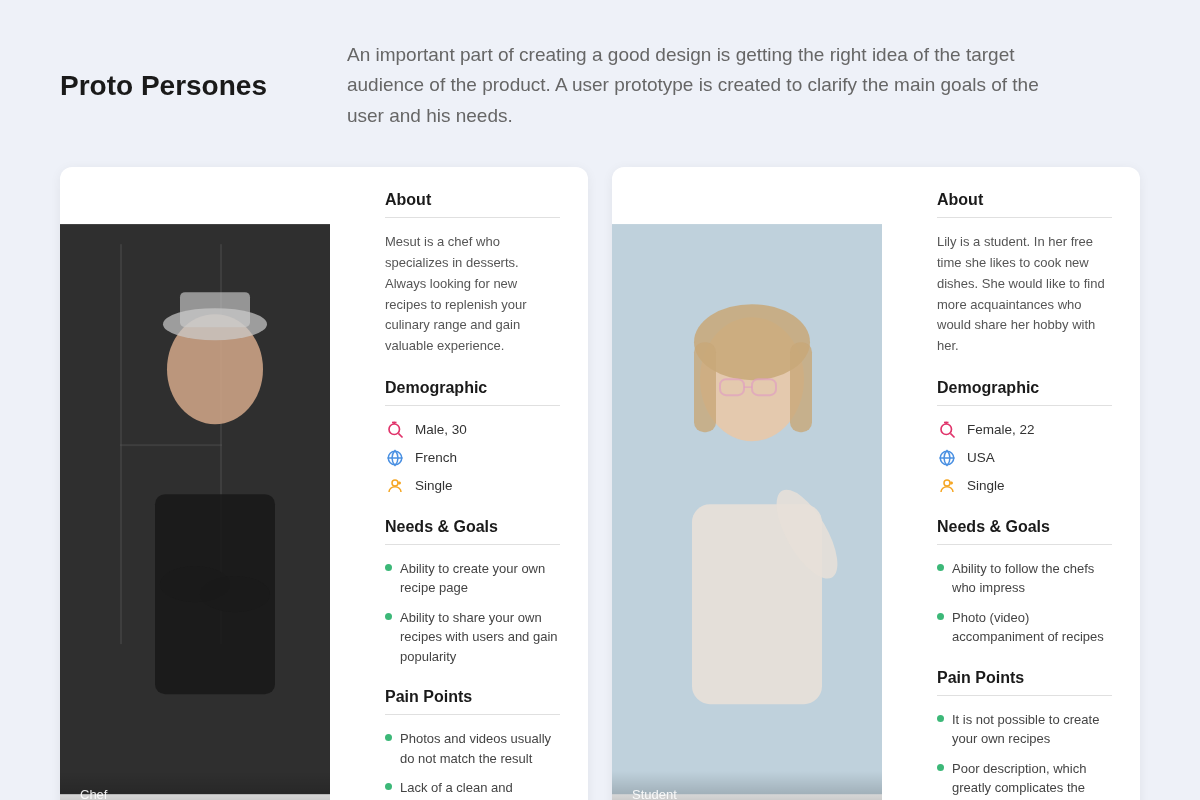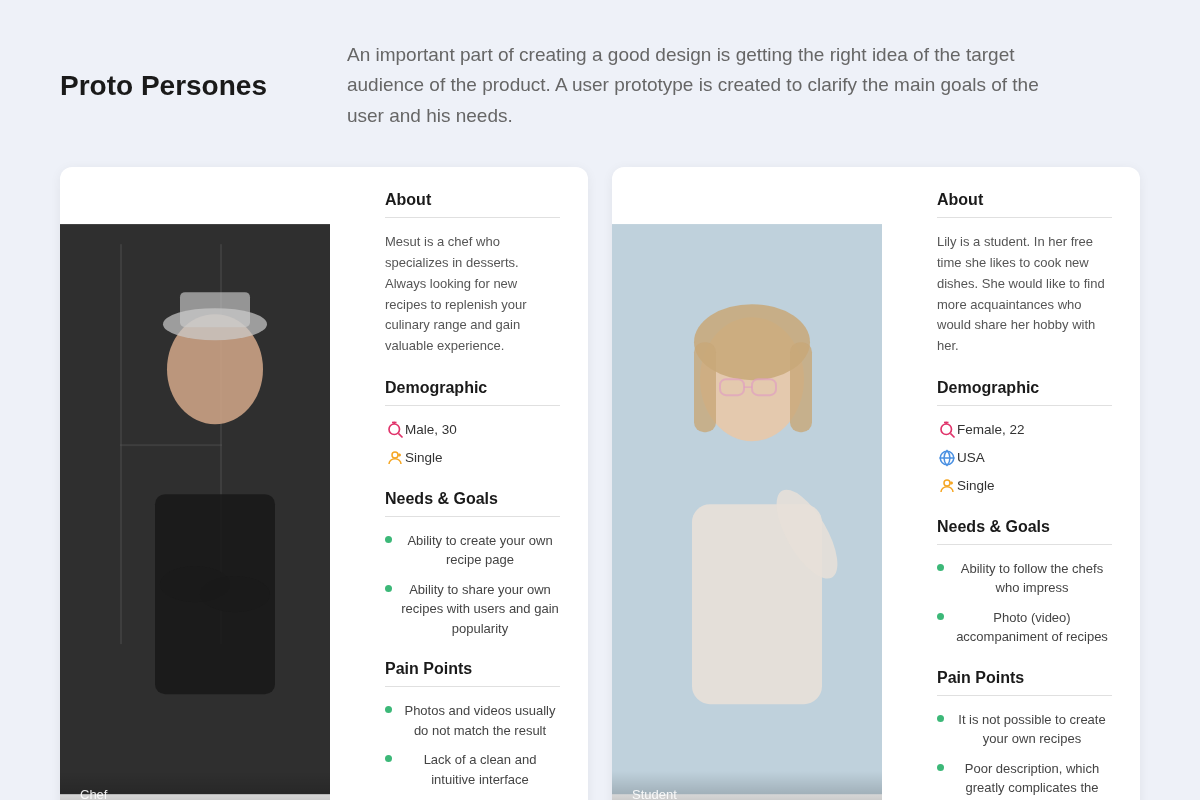--- a/index.html
+++ b/index.html
@@ -104,20 +104,21 @@
       margin-bottom: 22px;
     }
 
     .demographic-section {
       margin-bottom: 22px;
     }
 
     .demographic-item {
       display: flex;
       align-items: center;
+      gap: 10px;
       margin-bottom: 8px;
       font-size: 13.5px;
       color: #333;
     }
 
     .demo-icon {
       width: 20px;
       height: 20px;
       display: inline-flex;
       align-items: center;
@@ -126,21 +127,20 @@
       flex-shrink: 0;
     }
 
     .needs-section {
       margin-bottom: 22px;
     }
 
     .bullet-list {
       list-style: none;
       padding: 0;
-      text-align: center;
     }
 
     .bullet-list li {
       display: flex;
       align-items: flex-start;
       gap: 8px;
       font-size: 13px;
       color: #444;
       line-height: 1.5;
       margin-bottom: 10px;
@@ -209,20 +209,30 @@
               <svg width="18" height="18" viewBox="0 0 24 24" fill="none" stroke="#e0336a" stroke-width="2.2">
                 <circle cx="11" cy="11" r="7"></circle>
                 <line x1="16.5" y1="16.5" x2="22" y2="22"></line>
                 <line x1="11" y1="4" x2="11" y2="1"></line>
                 <line x1="8" y1="2" x2="14" y2="2"></line>
               </svg>
             </span>
       <span>Male, 30</span>
     </div>
 
+    <div class="demographic-item">
+      <span class="demo-icon">
+              <svg width="18" height="18" viewBox="0 0 24 24" fill="none" stroke="#4a90e2" stroke-width="2">
+                <circle cx="12" cy="12" r="9"></circle>
+                <line x1="2" y1="12" x2="22" y2="12"></line>
+                <path d="M12 2a15 15 0 0 1 4 10 15 15 0 0 1-4 10 15 15 0 0 1-4-10 15 15 0 0 1 4-10z"></path>
+              </svg>
+            </span>
+      <span>French</span>
+    </div>
 
     <div class="demographic-item">
       <span class="demo-icon">
               <svg width="18" height="18" viewBox="0 0 24 24" fill="none" stroke="#f5a623" stroke-width="2">
                 <circle cx="12" cy="8" r="4"></circle>
                 <path d="M4 20c0-4 3.6-7 8-7s8 3 8 7"></path>
                 <path d="M16 8h4M18 6v4"></path>
               </svg>
             </span>
       <span>Single</span>

